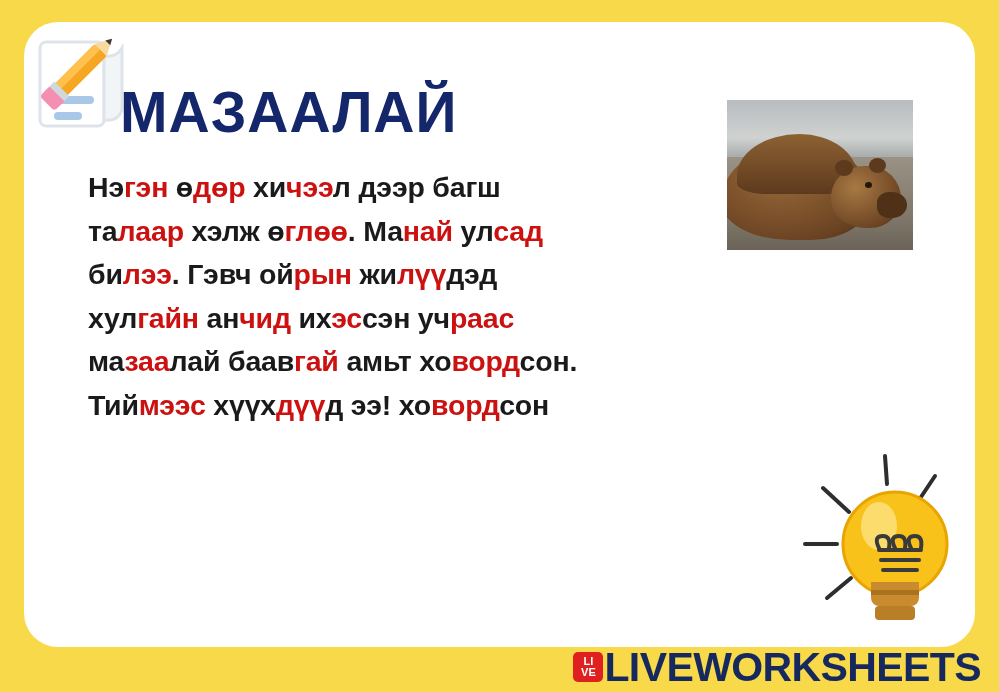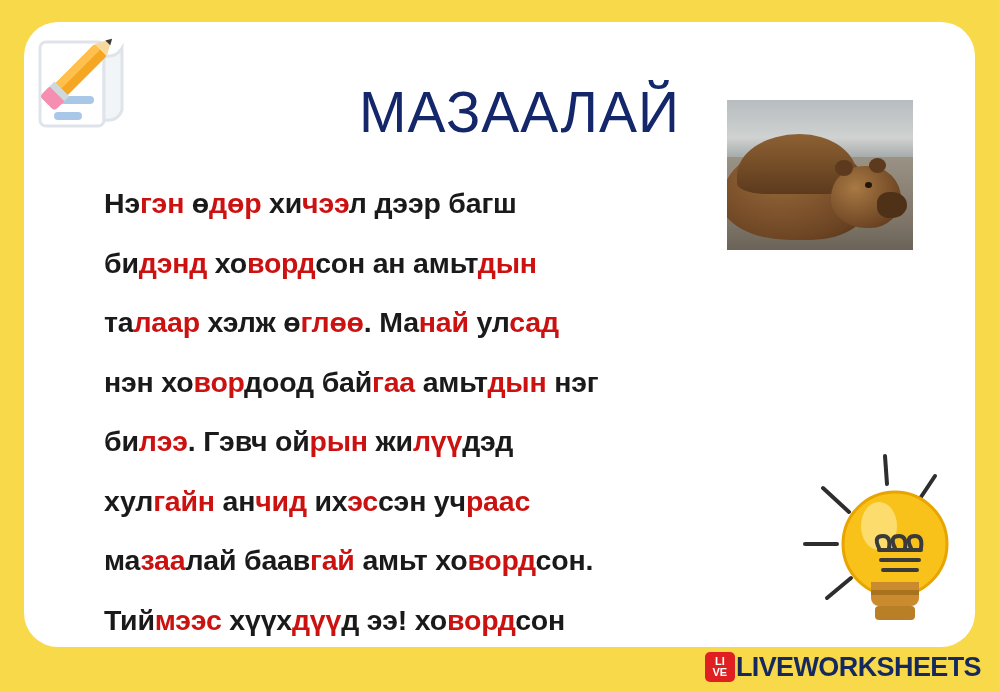--- a/index.html
+++ b/index.html
@@ -17,41 +17,41 @@
     width: 951px; height: 625px;
     background: #ffffff;
     border-radius: 34px;
   }
 
   
   .title {
     position: absolute;
     left: 120px; top: 83px;
     width: 560px;
-    text-align: right;
+    text-align: left;
     font-size: 57px;
-    font-weight: normal;
+    font-weight: bold;
     letter-spacing: 1px;
     color: #14276b;
     line-height: 1.05;
   }
 
   
   .body-text {
     position: absolute;
     left: 88px; top: 166px;
     width: 640px;
     font-size: 28.5px;
     font-weight: bold;
     line-height: 43.5px;
     color: #1a1a1a;
     letter-spacing: -0.2px;
   }
   .body-text .r { color: #cc1111; }
-  .body-text p { margin: 16px; }
+  .body-text p { margin: 0; }
 
   
   .bear-photo {
     position: absolute;
     left: 727px; top: 100px;
     width: 186px; height: 150px;
     overflow: hidden;
     background: #8a8f94;
   }
   .bear-photo .sky {
@@ -124,21 +124,21 @@
     border-radius: 5px;
     color: #ffffff;
     font-size: 11px; font-weight: bold;
     display: flex; flex-direction: column;
     align-items: center; justify-content: center;
     line-height: 11px;
     margin-right: 1px;
   }
   .footer-logo .lw-mark span { display: block; }
   .footer-logo .lw-text {
-    font-size: 27px;
+    font-size: 41px;
     font-weight: bold;
     color: #16295e;
     letter-spacing: -0.6px;
   }
 </style>
 </head>
 <body>
 
 <div class="card"></div>
 
@@ -168,23 +168,21 @@
   <div class="bear-back"></div>
   <div class="bear-head"></div>
   <div class="bear-ear"></div>
   <div class="bear-ear2"></div>
   <div class="bear-snout"></div>
   <div class="bear-eye"></div>
 </div>
 
 <div class="body-text" id="passage">
     <p><span>Нэ</span><span class="r">гэн</span><span> ө</span><span class="r">дөр</span><span> хи</span><span class="r">чээ</span><span>л дээр багш</span></p>
-    <p><span>би</span><span class="r">дэнд</span><span> хо</span><span class="r">ворд</span><span>сон ан амьт</span><span class="r">дын</span></p>
     <p><span>та</span><span class="r">лаар</span><span> хэлж ө</span><span class="r">глөө</span><span>. Ма</span><span class="r">най</span><span> ул</span><span class="r">сад</span></p>
-    <p><span>нэн хо</span><span class="r">вор</span><span>доод бай</span><span class="r">гаа</span><span> амьт</span><span class="r">дын</span><span> нэг</span></p>
     <p><span>би</span><span class="r">лээ</span><span>. Гэвч ой</span><span class="r">рын</span><span> жи</span><span class="r">лүү</span><span>дэд</span></p>
     <p><span>хул</span><span class="r">гайн</span><span> ан</span><span class="r">чид</span><span> их</span><span class="r">эс</span><span>сэн уч</span><span class="r">раас</span></p>
     <p><span>ма</span><span class="r">заа</span><span>лай баав</span><span class="r">гай</span><span> амьт хо</span><span class="r">ворд</span><span>сон.</span></p>
     <p><span>Тий</span><span class="r">мээс</span><span> хүүх</span><span class="r">дүү</span><span>д ээ! хо</span><span class="r">ворд</span><span>сон</span></p>
   </div>
 
 <div class="bulb">
   <svg viewBox="0 0 200 200" width="200" height="200">
     <g stroke="#2e2e2e" stroke-width="4" stroke-linecap="round">
       <line x1="48" y1="48" x2="74" y2="72"></line>

